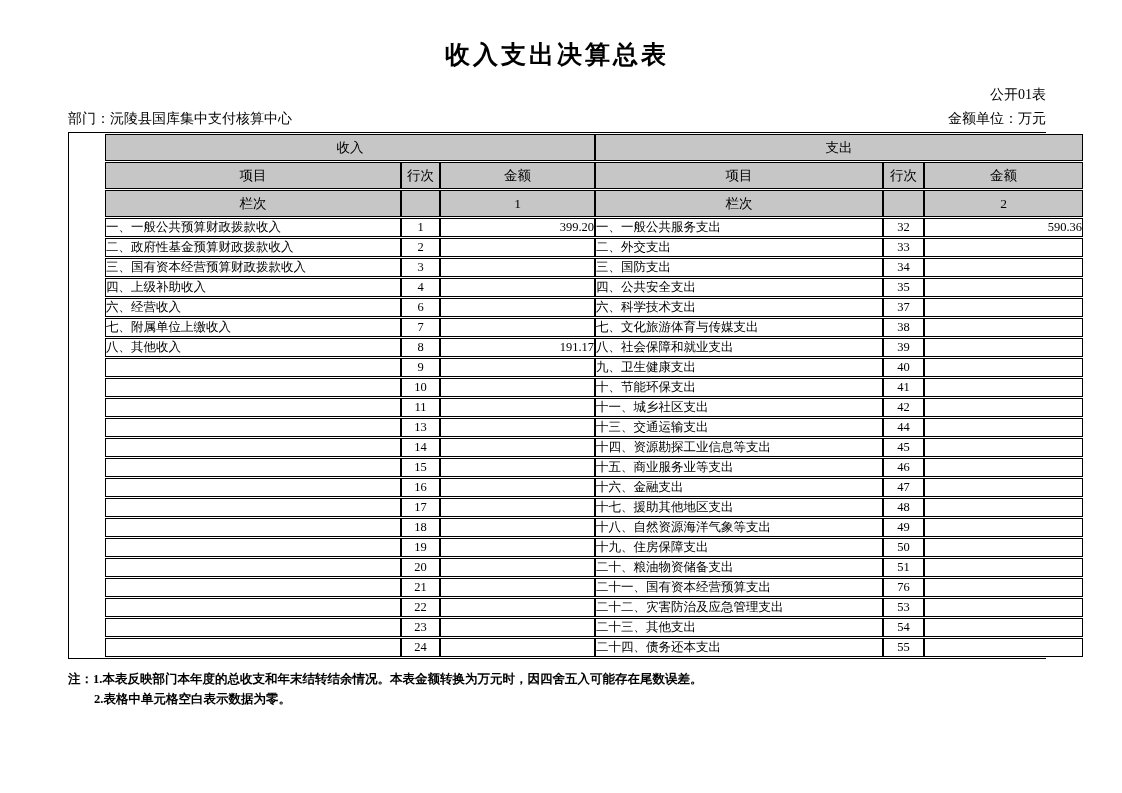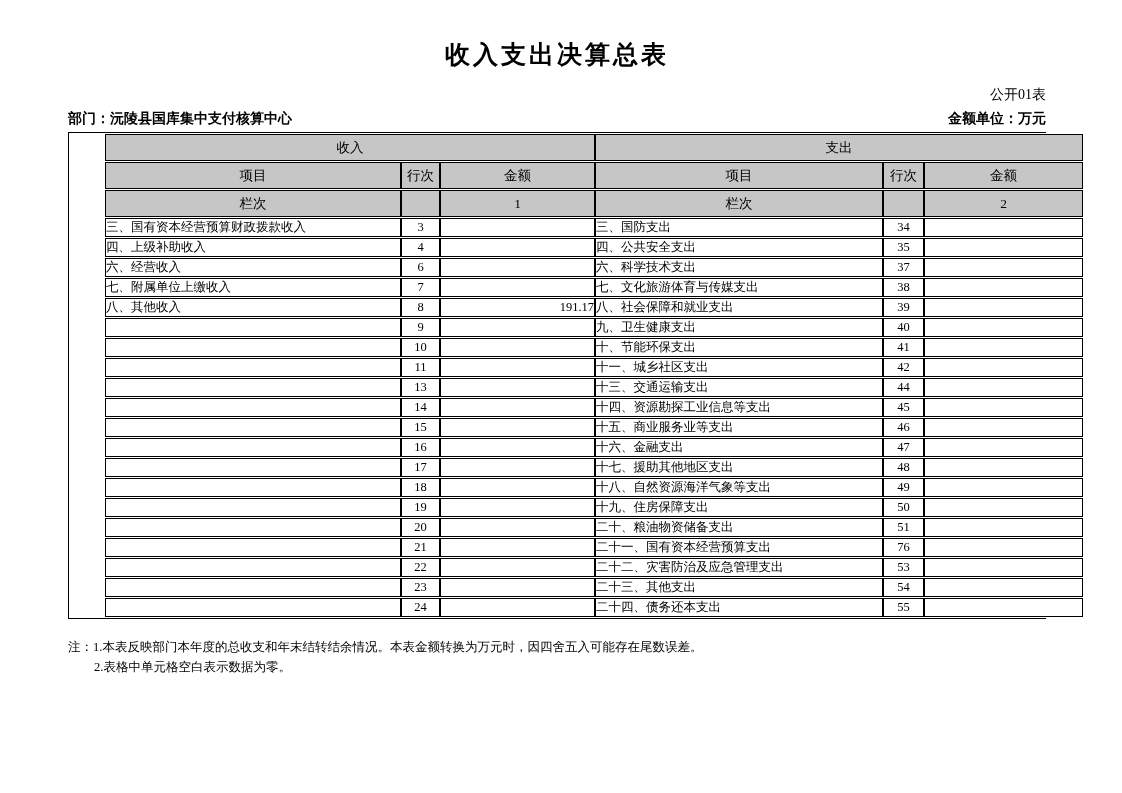--- a/index.html
+++ b/index.html
@@ -30,21 +30,20 @@
     margin-top:16px;
     line-height:18px;
   }
   .meta-row{
     display:flex;
     justify-content:space-between;
     font-size:14px;
     margin-top:6px;
     margin-bottom:4px;
     line-height:18px;
-    font-weight:bold;
   }
   .tbl-wrap{
     border:1px solid #000;
     background:#fff;
   }
   table.summary{
     width:100%;
     table-layout:fixed;
     border-collapse:separate;
     border-spacing:0 1px;
@@ -70,22 +69,23 @@
     background:#fff;
     font-size:12.5px;
     height:17px;
     vertical-align:middle;
   }
   td.c-item{text-align:left;padding-left:2px;}
   td.c-line{text-align:center;}
   td.c-amt{text-align:right;padding-right:1px;}
   .notes{
     font-size:12.5px;
-    margin-top:18px;
+    margin-top:10px;
     line-height:20px;
+    font-weight:bold;
   }
   .note-2{
     padding-left:26px;
   }
 </style>
 </head>
 <body>
 
 <div class="container">
 
@@ -125,20 +125,36 @@
           <th>栏次</th>
           <th></th>
           <th>1</th>
           <th>栏次</th>
           <th></th>
           <th>2</th>
         </tr>
       </thead>
       <tbody id="rows-body">
           <tr>
+            <td class="c-item">一、一般公共预算财政拨款收入</td>
+            <td class="c-line">1</td>
+            <td class="c-amt">399.20</td>
+            <td class="c-item">一、一般公共服务支出</td>
+            <td class="c-line">32</td>
+            <td class="c-amt">590.36</td>
+          </tr>
+          <tr>
+            <td class="c-item">二、政府性基金预算财政拨款收入</td>
+            <td class="c-line">2</td>
+            <td class="c-amt"></td>
+            <td class="c-item">二、外交支出</td>
+            <td class="c-line">33</td>
+            <td class="c-amt"></td>
+          </tr>
+          <tr>
             <td class="c-item">三、国有资本经营预算财政拨款收入</td>
             <td class="c-line">3</td>
             <td class="c-amt"></td>
             <td class="c-item">三、国防支出</td>
             <td class="c-line">34</td>
             <td class="c-amt"></td>
           </tr>
           <tr>
             <td class="c-item">四、上级补助收入</td>
             <td class="c-line">4</td>

